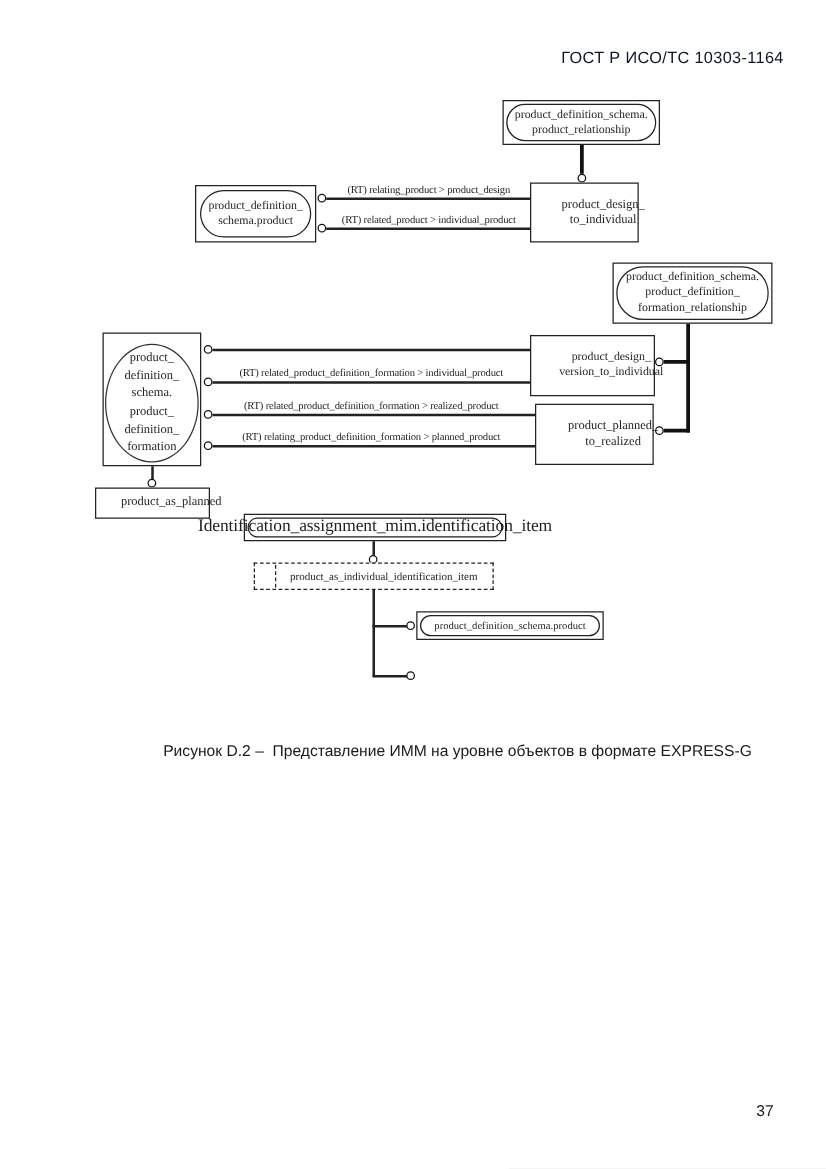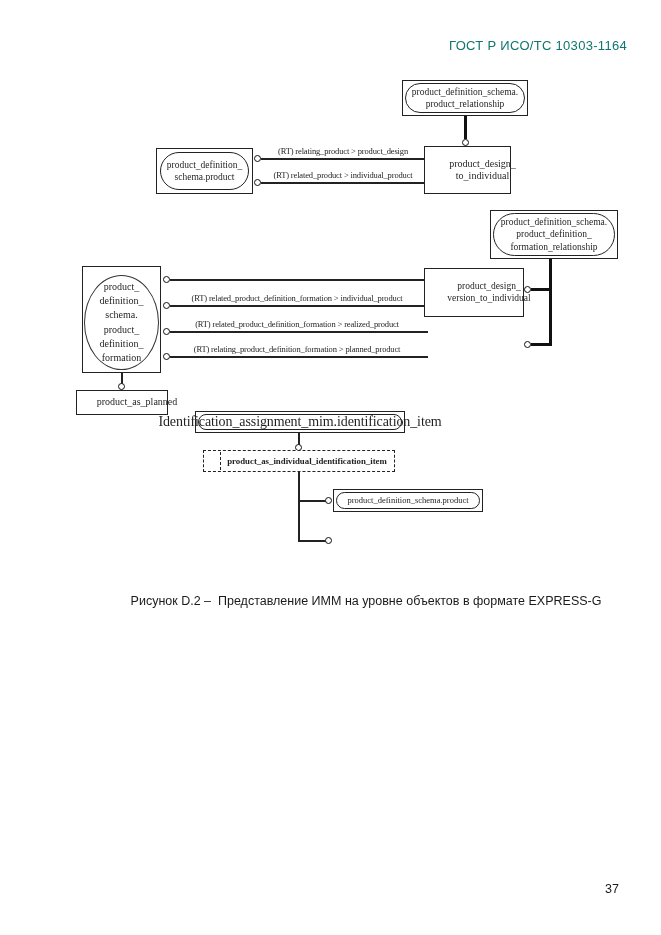--- a/index.html
+++ b/index.html
@@ -40,29 +40,29 @@
     position:absolute;left:1px;right:1px;top:8px;bottom:2px;
     border:1.1px solid #333;border-radius:50%;box-sizing:border-box;
   }
   .gtext{
     position:absolute;inset:0;display:flex;align-items:center;justify-content:center;
     text-align:center;white-space:pre-line;font-size:10px;line-height:14.2px;
     padding-top:6px;box-sizing:border-box;
   }
   .dashedbox{
     border:1.2px dashed #222;background:#fff;box-sizing:border-box;
-    display:flex;align-items:center;justify-content:center;font-weight:bold;
+    display:flex;align-items:center;justify-content:center;
   }
   .dash-sep{
     position:absolute;left:16px;top:1px;bottom:1px;width:0;
     border-left:1.2px dashed #222;
   }
   .sans{font-family:"Liberation Sans","DejaVu Sans",sans-serif;}
   .caption{white-space:pre;text-align:center;font-size:12.5px;color:#1a1a1a;}
-  .header-title{font-size:13px;color:#0f766e;letter-spacing:0.3px;}
+  .header-title{font-size:13px;color:#0f172a;letter-spacing:0.3px;}
   .pagenum{font-size:12.5px;color:#1a1a1a;}
 </style>
 </head>
 <body>
 
 <div class="page">
 
   <div class="abs sans header-title" style="top:38px;right:34px;">ГОСТ Р ИСО/ТС 10303-1164</div>
 
   <div class="refbox abs" style="left:402px;top:80px;width:126px;height:36px;">
@@ -125,20 +125,22 @@
   <div class="abs hline" style="left:170px;top:331px;width:258px;"></div>
   <div class="abs circ" style="left:163px;top:328px;"></div>
   <div class="abs rel-label" style="left:172px;top:319px;width:250px;">(RT) related_product_definition_formation &gt; realized_product</div>
 
   <div class="abs hline" style="left:170px;top:356px;width:258px;"></div>
   <div class="abs circ" style="left:163px;top:353px;"></div>
   <div class="abs rel-label" style="left:172px;top:344px;width:250px;">(RT) relating_product_definition_formation &gt; planned_product</div>
 
   <div class="entity abs" style="left:424px;top:268px;width:100px;height:49px;font-size:9.5px;">product_design_
 version_to_individual</div>
+  <div class="entity abs" style="left:428px;top:323px;width:95px;height:49px;font-size:10px;">product_planned_
+to_realized</div>
 
   <div class="abs vline" style="left:121px;top:373px;height:11px;"></div>
   <div class="abs circ" style="left:118px;top:383px;"></div>
   <div class="entity abs" style="left:76px;top:390px;width:92px;height:25px;font-size:10px;">product_as_planned</div>
 
   <div class="refbox abs" style="left:195px;top:411px;width:210px;height:22px;">
     <div class="pill" style="border-radius:10px;font-size:14px;letter-spacing:-0.1px;">
       <span>Identification_assignment_mim.identification_item</span>
     </div>
   </div>

